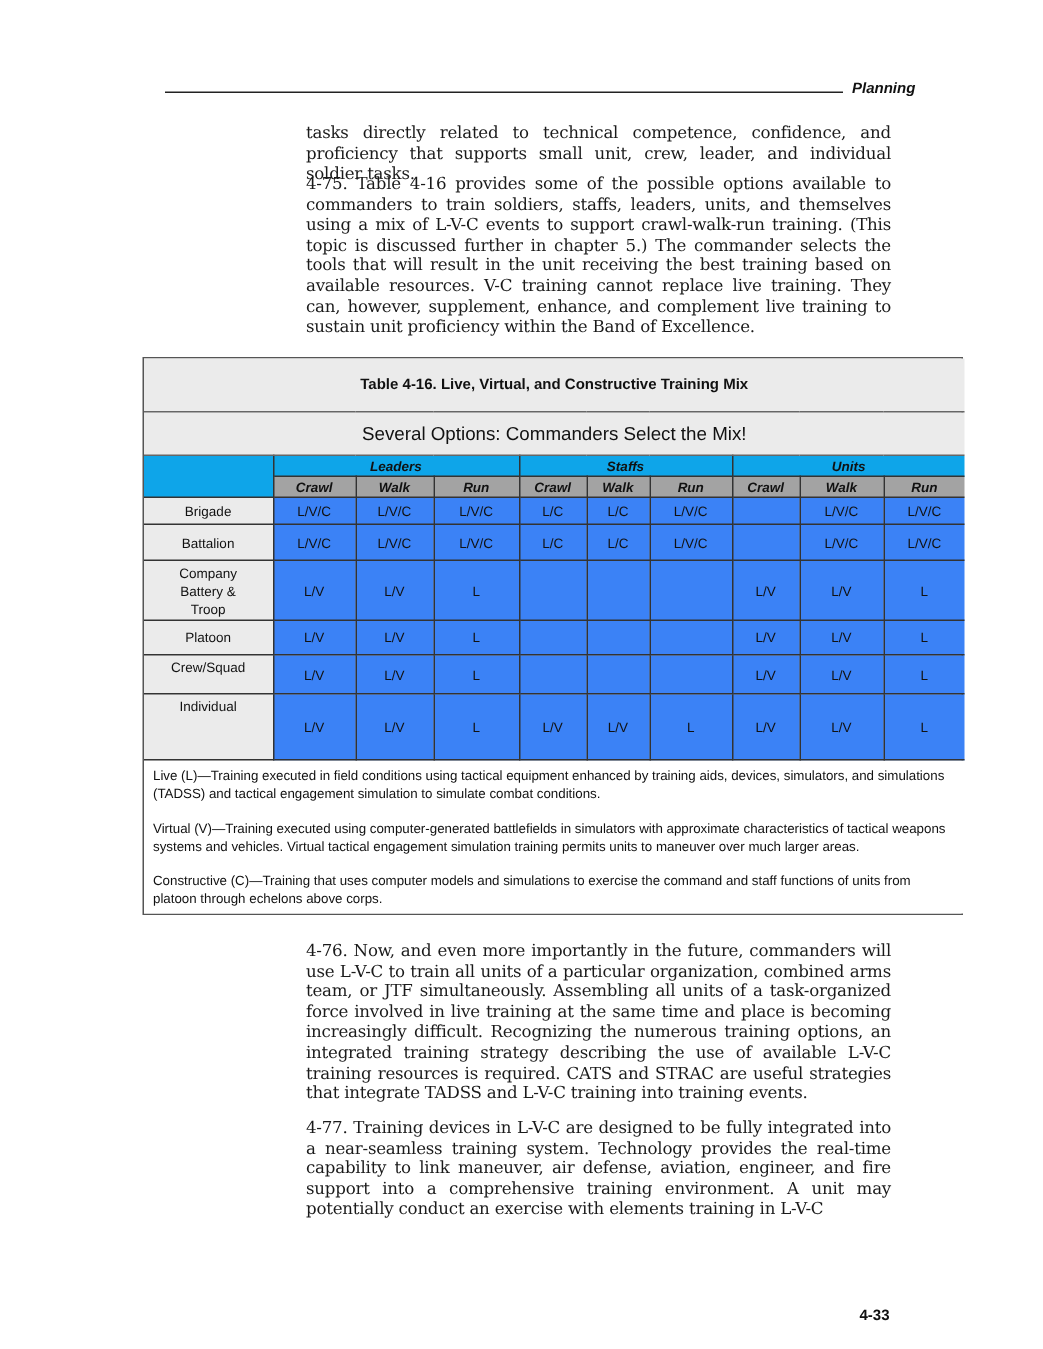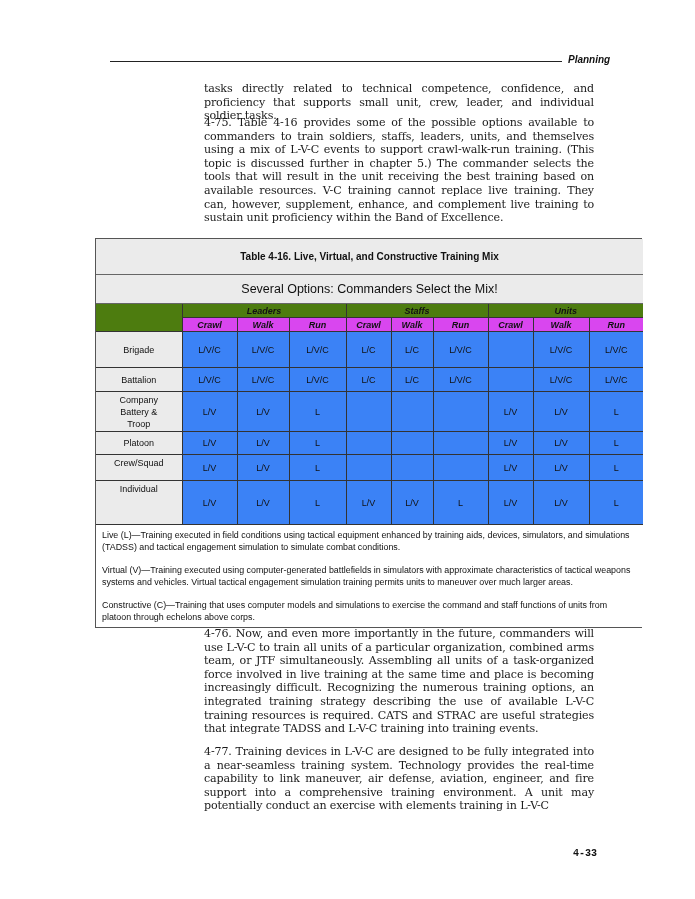--- a/index.html
+++ b/index.html
@@ -4,29 +4,29 @@
   <style>
     html, body { margin: 0; padding: 0; background: #ffffff; }
     body { width: 695px; height: 899px; position: relative; overflow: hidden; color: #1a1a1a; }
     .header-rule { position: absolute; left: 110px; top: 61px; width: 452px; height: 0; border-top: 1.4px solid #222; }
     .header-title { position: absolute; left: 568px; top: 54px; font-family: "Liberation Sans", sans-serif; font-weight: bold; font-style: italic; font-size: 10px; color: #111; }
     .para { position: absolute; left: 204px; width: 390px; font-family: "DejaVu Serif", serif; font-size: 11.1px; line-height: 13.6px; text-align: justify; color: #1a1a1a; letter-spacing: -0.15px; }
     .p0 { top: 82px; }
     .p1 { top: 116px; }
     .p2 { top: 627px; }
     .p3 { top: 745px; }
-    .page-number { position: absolute; left: 573px; top: 848px; font-family: Liberation Mono, monospace; font-weight: bold; font-size: 10px; color: #111; }
+    .page-number { position: absolute; left: 573px; top: 872px; font-family: Liberation Sans, sans-serif; font-weight: bold; font-size: 10px; color: #111; }
 
     .table-wrap { position: absolute; left: 95px; top: 238px; width: 547px; border: 1.2px solid #555; box-sizing: border-box; font-family: "Liberation Sans", sans-serif; color: #111; }
     table { border-collapse: collapse; width: 100%; table-layout: fixed; }
     td, th { border: 1px solid #333; padding: 0; text-align: center; vertical-align: middle; font-weight: normal; font-size: 9px; }
     .title-row td { background: #ebebeb; height: 35px; font-weight: bold; font-size: 10px; border-top: none; border-left: none; border-right: none; border-bottom: 1px solid #666; }
     .subtitle-row td { background: #ebebeb; height: 28px; font-weight: normal; font-size: 12.5px; border-left: none; border-right: none; border-bottom: 1px solid #666; }
-    .group-row th { background: #4d7c0f; height: 13px; font-weight: bold; font-style: italic; font-size: 9px; }
-    .col-row th { background: #d946ef; height: 13px; font-weight: bold; font-style: italic; font-size: 9px; }
+    .group-row th { background: #0ea5e9; height: 13px; font-weight: bold; font-style: italic; font-size: 9px; }
+    .col-row th { background: #a3a3a3; height: 13px; font-weight: bold; font-style: italic; font-size: 9px; }
     .corner { background: #ebebeb; border-left: none; }
     .row-label { background: #ebebeb; border-left: none; font-size: 9px; line-height: 12px; }
     .row-label.top { vertical-align: top; padding-top: 2px; }
     .data-row td.cell { background: #3b82f6; font-size: 9px; }
     td.last, th.last { border-right: none; }
     .legend { padding: 4px 6px 4px 6px; font-size: 8.9px; line-height: 12.4px; background: #fff; border-top: 1.4px solid #333; }
     .legend p { margin: 0 0 10px 0; }
     .legend p:last-child { margin-bottom: 0; }
   </style>
 </head>
@@ -71,21 +71,21 @@
           <th>Run</th>
           <th>Crawl</th>
           <th>Walk</th>
           <th>Run</th>
           <th>Crawl</th>
           <th>Walk</th>
           <th class="last">Run</th>
         </tr>
     </tbody>
       <tbody id="table-body">
-        <tr class="data-row" style="height: 36px; margin-left: 20px;">
+        <tr class="data-row" style="height: 18px; margin-left: 20px;">
           <td class="row-label">Brigade</td>
           <td class="cell">L/V/C</td>
           <td class="cell">L/V/C</td>
           <td class="cell">L/V/C</td>
           <td class="cell">L/C</td>
           <td class="cell">L/C</td>
           <td class="cell">L/V/C</td>
           <td class="cell"></td>
           <td class="cell">L/V/C</td>
           <td class="cell last">L/V/C</td>

